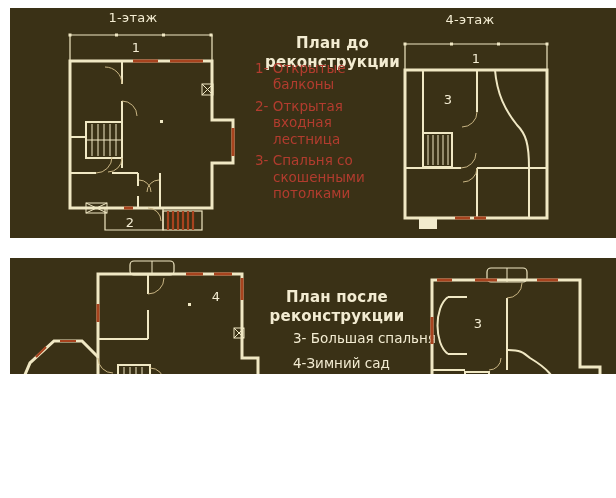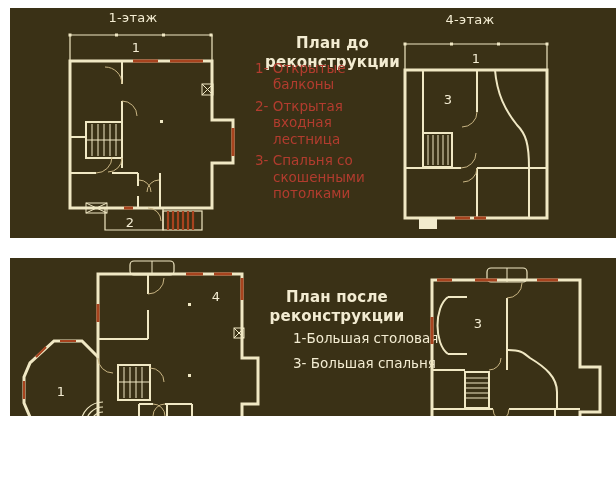--- a/index.html
+++ b/index.html
@@ -1,16 +1,16 @@
 <!DOCTYPE html>
 <html><head>
 <meta charset="utf-8">
 <style>
   html,body{margin:0;padding:0;background:#ffffff;}
-  .stage{position:relative;width:616px;height:416px;background:#ffffff;overflow:hidden;
+  .stage{position:relative;width:616px;height:374px;background:#ffffff;overflow:hidden;
          font-family:"DejaVu Sans",sans-serif;}
   .panel{position:absolute;background:#3a3116;}
   .panel-top{left:10px;top:8px;width:606px;height:230px;}
   .panel-bottom{left:10px;top:258px;width:606px;height:236px;}
   .floor-label{position:absolute;color:#f3ecd2;font-size:13px;text-align:center;letter-spacing:.3px;}
   .plan-title{position:absolute;color:#f3ecd2;font-size:15px;font-weight:bold;text-align:center;
               letter-spacing:.2px;line-height:1.25;margin-top:20px;}
   .legend{position:absolute;list-style:none;margin:0;padding:0;}
   .legend li{margin:0 0 3px 0;}
   .legend-red{color:#b23c2e;font-size:13.5px;width:112px;line-height:1.22;}
@@ -139,22 +139,22 @@
       </g>
       <rect x="419" y="218" width="18" height="11" fill="#f2ebcd"></rect>
     </svg>
   </div>
 
   <div class="panel panel-bottom">
 
     <div class="plan-title" style="left:253px;top:10px;width:148px;">План после реконструкции</div>
 
     <ul class="legend legend-cream" style="left:283px;top:70px;">
-      <li>1-Большая столовая</li>
       <li>3- Большая спальня</li>
+      <li>4-Зимний сад</li>
     </ul>
 
     <svg style="left:8px;top:1px;" width="242" height="228" viewBox="18 257 242 228">
       <g>
         <rect class="w1" x="130" y="259" width="44" height="14" rx="4"></rect>
         <path class="th" d="M152,259 V273"></path>
       </g>
       <g>
         <path class="w3" d="M98,272 H242 V356 H258 V402 H242 V450 H98 Z"></path>
       </g>

